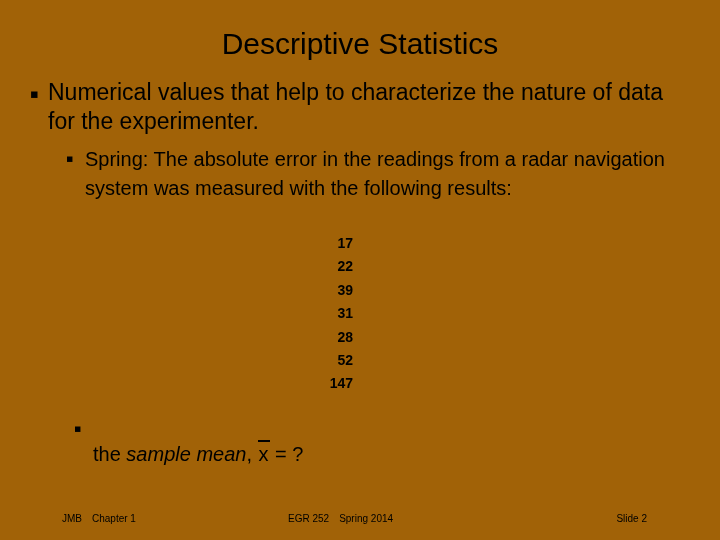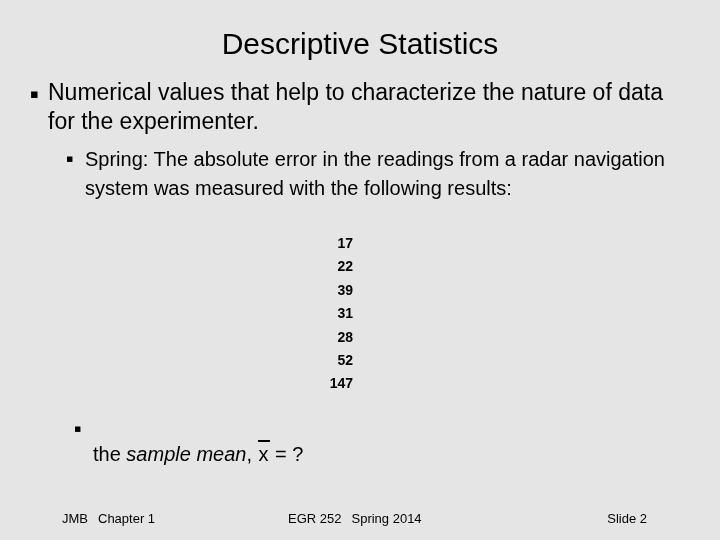--- a/index.html
+++ b/index.html
@@ -13,21 +13,21 @@
     font-family: "Liberation Sans", sans-serif;
     color: #000000;
     overflow: hidden;
     position: relative;
   }
 
   .slide {
     position: relative;
     width: 720px;
     height: 540px;
-    background: #e5e5e5;
+    background: #a16207;
   }
 
   
   .slide-title {
     position: absolute;
     left: 0;
     top: 26px;
     width: 720px;
     text-align: center;
     font-size: 30px;
@@ -149,21 +149,21 @@
     padding-top: 2px;
   }
 
   
   .footer {
     position: absolute;
     left: 0;
     top: 512px;
     width: 704px;
     height: 20px;
-    font-size: 13px;
+    font-size: 10px;
     line-height: 14px;
     color: #000000;
   }
   .footer-left {
     position: absolute;
     left: 62px;
     top: 0;
     white-space: nowrap;
   }
   .footer-left .seg2 {

